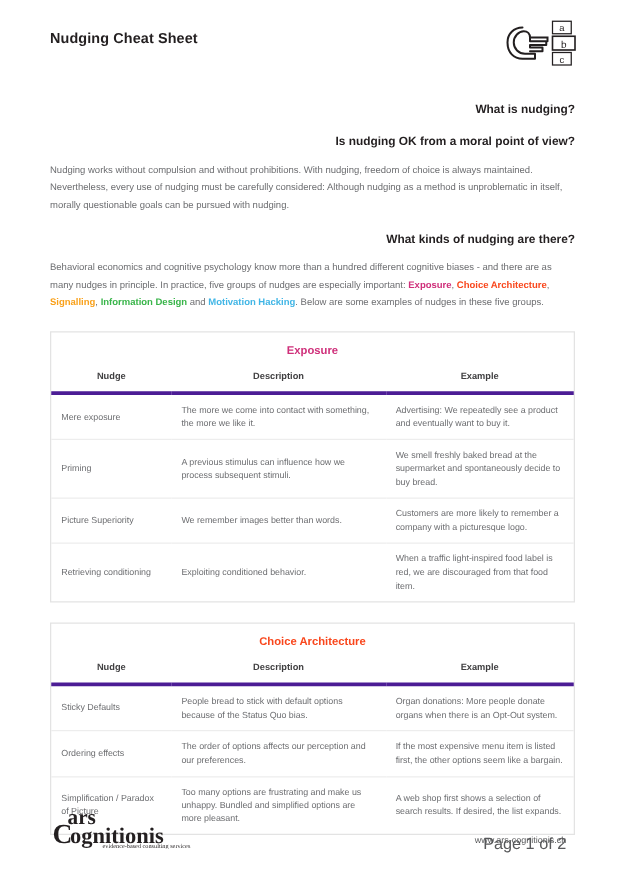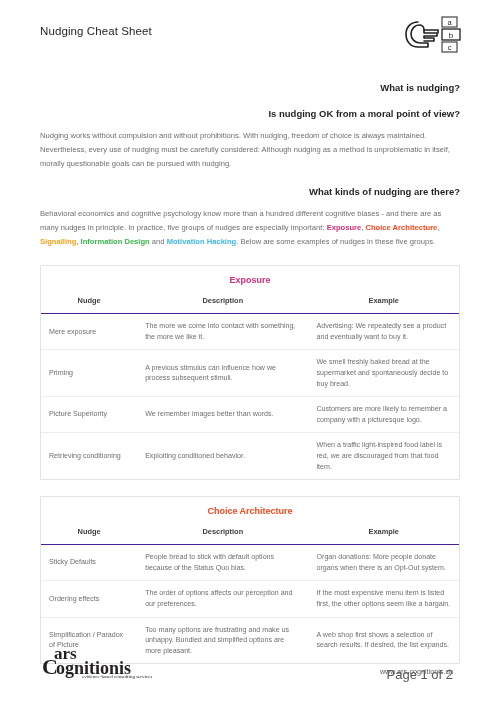--- a/index.html
+++ b/index.html
@@ -26,21 +26,21 @@
 
   
   .doc-header {
     position: relative;
     height: 44px;
     padding-top: 24px;
     box-sizing: content-box;
   }
   .doc-title {
     font-size: 11.5px;
-    font-weight: normal;
+    font-weight: bold;
     color: #231f20;
     letter-spacing: 0.1px;
     line-height: 14px;
     margin: 0;
   }
   .nudge-logo {
     position: absolute;
     right: -2px;
     top: 16px;
     width: 64px;
@@ -83,21 +83,21 @@
     width: 100%;
     border-collapse: collapse;
     table-layout: fixed;
   }
   table.nudge-table th {
     font-size: 7.4px;
     font-weight: bold;
     color: #414042;
     text-align: center;
     padding: 2px 8px 8px 8px;
-    border-bottom: 1px solid #4c1d95;
+    border-bottom: 3px solid #4c1d95;
     vertical-align: middle;
   }
   table.nudge-table td {
     font-size: 7.1px;
     line-height: 10.6px;
     color: #6d6e71;
     padding: 7px 8px 7px 8px;
     border-bottom: 1px solid #ededed;
     vertical-align: middle;
   }

